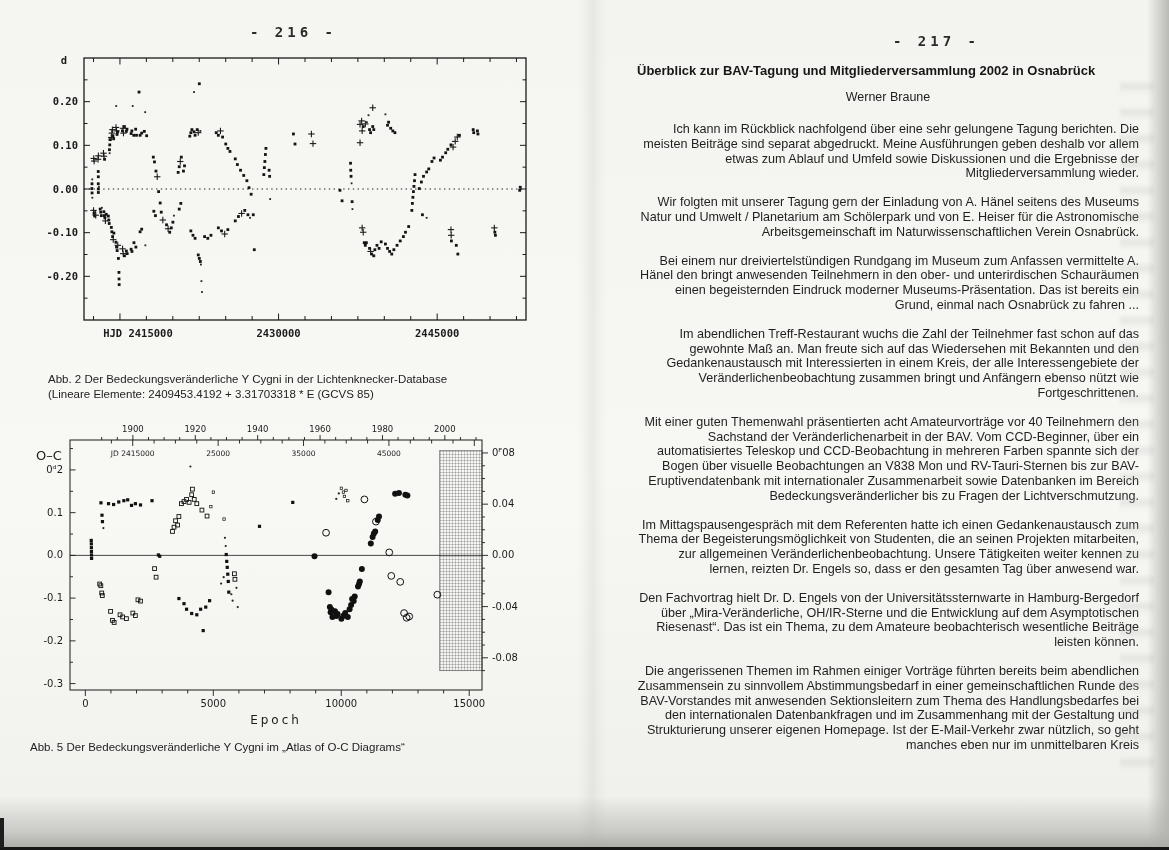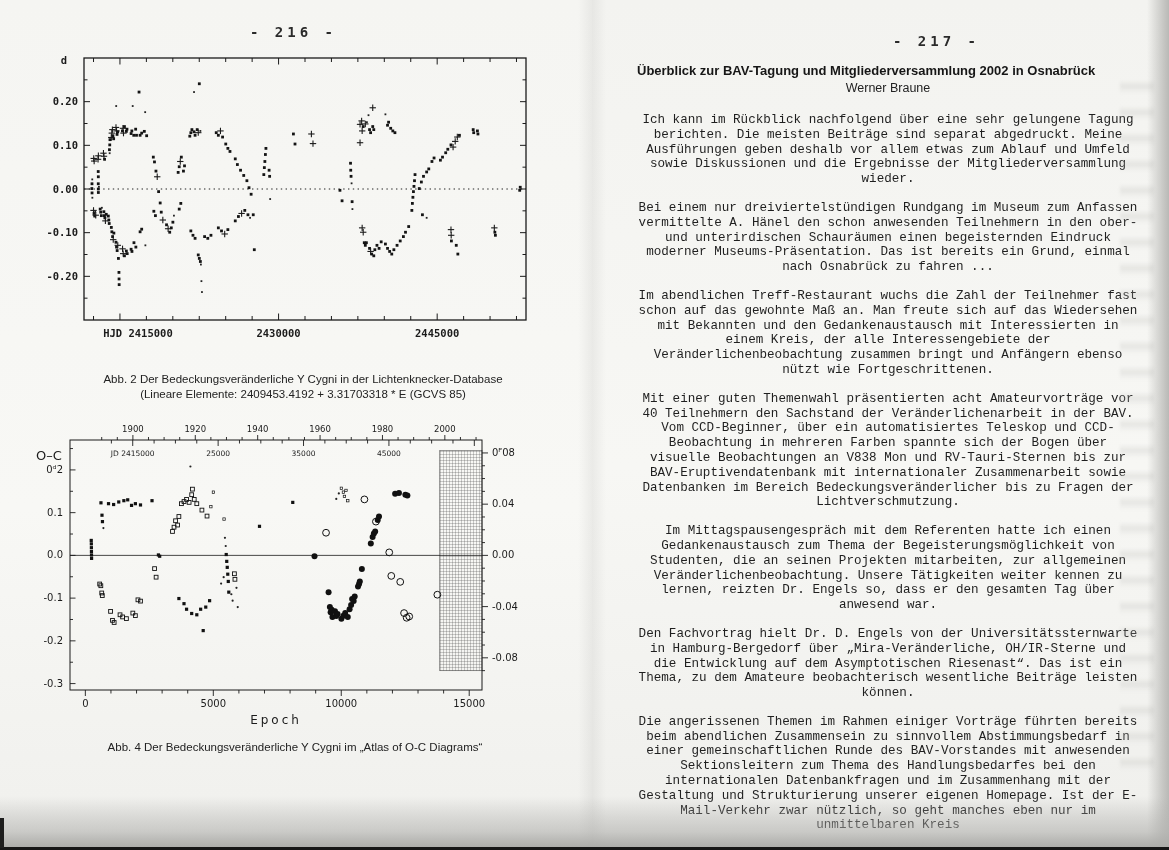--- a/index.html
+++ b/index.html
@@ -12,33 +12,32 @@
   .page{position:absolute;top:0;height:850px;background:#f6f6f3;}
   #page-left{left:0;width:592px;background:linear-gradient(180deg,#f5f5f2 0%,#f8f8f5 60%,#f1f1ee 94%,#e2e2df 100%);}
   #page-right{left:592px;width:577px;background:linear-gradient(180deg,#f3f3f0 0%,#f7f7f4 55%,#f0f0ed 94%,#e1e1de 100%);}
   .pageno{
     position:absolute;font-family:"DejaVu Sans Mono", monospace;
     font-size:14px;font-weight:700;letter-spacing:4px;color:#2a2a2a;
   }
   #pageno-left{left:250px;top:24px;}
   #pageno-right{left:258px;top:33px;margin-left:43px;}
   .caption{
-    position:absolute;text-align:center;font-size:11.5px;line-height:15px;color:#222;
+    position:absolute;text-align:left;font-size:11.5px;line-height:15px;color:#222;
   }
   #fig2-caption{left:48px;top:372px;width:510px;}
   #fig3-caption{left:30px;top:740px;width:530px;}
   .article{position:absolute;left:45px;top:62px;width:502px;}
   .article h1{
     font-size:13px;font-weight:700;margin:0 0 0 0;color:#161616;line-height:17px;
   }
-  .article .author{text-align:center;font-size:12.5px;margin:2px 0 18px 0;color:#222;}
+  .article .author{text-align:center;font-size:12.5px;margin:11px 0 18px 0;color:#222;}
   .article p{
     font-size:12.6px;line-height:14.8px;margin:0 0 14px 0;color:#1f1f1f;
-    text-align:center;
-    font-family:Liberation Mono, monospace;
+    text-align:right;
   }
   svg text{fill:#1b1b1b;}
   .chart{position:absolute;}
   #chart1-wrap{left:48px;top:48px;}
   #chart2-wrap{left:14px;top:418px;text-decoration:underline;}
   
   #bottom-fade{position:absolute;left:0;right:0;top:796px;height:51px;
     background:linear-gradient(180deg,rgba(185,185,182,0) 0%,rgba(178,178,175,.55) 70%,#adadaa 100%);pointer-events:none;}
   #bottom-edge{position:absolute;left:0;right:0;top:847px;height:3px;background:#161616;}
   #left-notch{position:absolute;left:0;top:818px;width:4px;height:30px;background:#1d1d1d;}
@@ -693,30 +692,31 @@
         <circle cx="381.1217391304348" cy="75.84615384615387" r="3" fill="#111"></circle>
         <circle cx="384.96024844720495" cy="74.991452991453" r="3" fill="#111"></circle>
         <circle cx="391.3577639751553" cy="76.7008547008547" r="3" fill="#111"></circle>
         <circle cx="393.4049689440994" cy="77.55555555555556" r="3" fill="#111"></circle>
         <circle cx="390.0782608695652" cy="195.0769230769231" r="3.4" fill="none" stroke="#111" stroke-width="1"></circle>
         <circle cx="392.63726708074535" cy="199.7777777777778" r="3.4" fill="none" stroke="#111" stroke-width="1"></circle>
         <circle cx="395.1962732919255" cy="198.4957264957265" r="3.4" fill="none" stroke="#111" stroke-width="1"></circle>
         <circle cx="423.34534161490683" cy="176.7008547008547" r="3.4" fill="none" stroke="#111" stroke-width="1"></circle>
       </svg>
   </div>
-  <div class="caption" id="fig3-caption">Abb. 4   Der Bedeckungsveränderliche Y Cygni im „Atlas of O-C Diagrams“</div>
+  <div class="caption" id="fig3-caption">Abb. 5   Der Bedeckungsveränderliche Y Cygni im „Atlas of O-C Diagrams“</div>
 </div>
 
 <div class="page" id="page-right">
   <div class="pageno" id="pageno-right">- 217 -</div>
   <div class="article">
     <h1>Überblick zur BAV-Tagung und Mitgliederversammlung 2002 in Osnabrück</h1>
     <div class="author">Werner Braune</div>
     <p>Ich kann im Rückblick nachfolgend über eine sehr gelungene Tagung berichten. Die meisten Beiträge sind separat abgedruckt. Meine Ausführungen geben deshalb vor allem etwas zum Ablauf und Umfeld sowie Diskussionen und die Ergebnisse der Mitgliederversammlung wieder.</p>
-    <p>Bei einem nur dreiviertelstündigen Rundgang im Museum zum Anfassen vermittelte A. Hänel den schon anwesenden Teilnehmern in den ober- und unterirdischen Schauräumen einen begeisternden Eindruck moderner Museums-Präsentation. Das ist bereits ein Grund, einmal nach Osnabrück zu fahren ...</p>
+    <p>Wir folgten mit unserer Tagung gern der Einladung von A. Hänel seitens des Museums Natur und Umwelt / Planetarium am Schölerpark und von E. Heiser für die Astronomische Arbeitsgemeinschaft im Naturwissenschaftlichen Verein Osnabrück.</p>
+    <p>Bei einem nur dreiviertelstündigen Rundgang im Museum zum Anfassen vermittelte A. Hänel den bringt anwesenden Teilnehmern in den ober- und unterirdischen Schauräumen einen begeisternden Eindruck moderner Museums-Präsentation. Das ist bereits ein Grund, einmal nach Osnabrück zu fahren ...</p>
     <p>Im abendlichen Treff-Restaurant wuchs die Zahl der Teilnehmer fast schon auf das gewohnte Maß an. Man freute sich auf das Wiedersehen mit Bekannten und den Gedankenaustausch mit Interessierten in einem Kreis, der alle Interessengebiete der Veränderlichenbeobachtung zusammen bringt und Anfängern ebenso nützt wie Fortgeschrittenen.</p>
     <p>Mit einer guten Themenwahl präsentierten acht Amateurvorträge vor 40 Teilnehmern den Sachstand der Veränderlichenarbeit in der BAV. Vom CCD-Beginner, über ein automatisiertes Teleskop und CCD-Beobachtung in mehreren Farben spannte sich der Bogen über visuelle Beobachtungen an V838 Mon und RV-Tauri-Sternen bis zur BAV-Eruptivendatenbank mit internationaler Zusammenarbeit sowie Datenbanken im Bereich Bedeckungsveränderlicher bis zu Fragen der Lichtverschmutzung.</p>
     <p>Im Mittagspausengespräch mit dem Referenten hatte ich einen Gedankenaustausch zum Thema der Begeisterungsmöglichkeit von Studenten, die an seinen Projekten mitarbeiten, zur allgemeinen Veränderlichenbeobachtung. Unsere Tätigkeiten weiter kennen zu lernen, reizten Dr. Engels so, dass er den gesamten Tag über anwesend war.</p>
     <p>Den Fachvortrag hielt Dr. D. Engels von der Universitätssternwarte in Hamburg-Bergedorf über „Mira-Veränderliche, OH/IR-Sterne und die Entwicklung auf dem Asymptotischen Riesenast“. Das ist ein Thema, zu dem Amateure beobachterisch wesentliche Beiträge leisten können.</p>
     <p>Die angerissenen Themen im Rahmen einiger Vorträge führten bereits beim abendlichen Zusammensein zu sinnvollem Abstimmungsbedarf in einer gemeinschaftlichen Runde des BAV-Vorstandes mit anwesenden Sektionsleitern zum Thema des Handlungsbedarfes bei den internationalen Datenbankfragen und im Zusammenhang mit der Gestaltung und Strukturierung unserer eigenen Homepage. Ist der E-Mail-Verkehr zwar nützlich, so geht manches eben nur im unmittelbaren Kreis</p>
   </div>
 </div>
 
 <div id="fold-shade"></div>
 <div id="ghost-bleed"></div>

